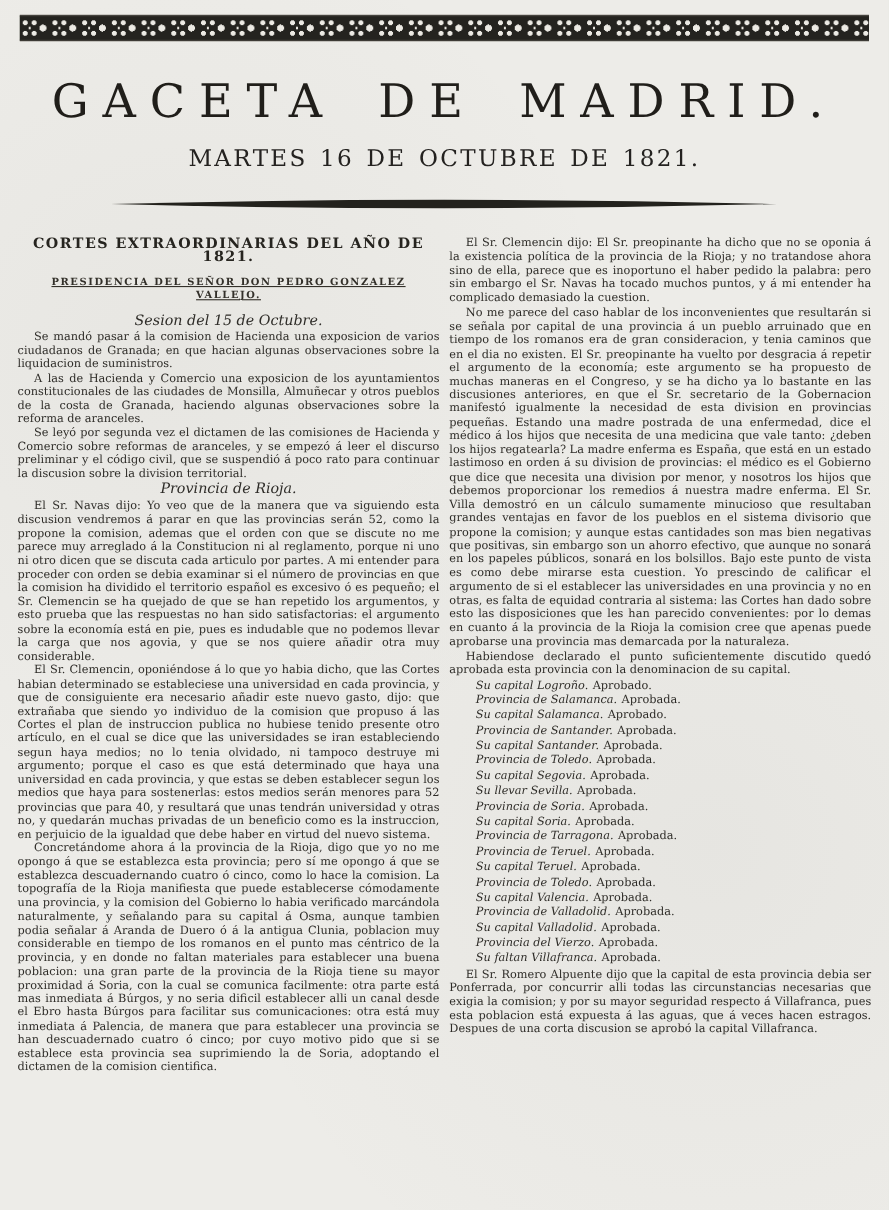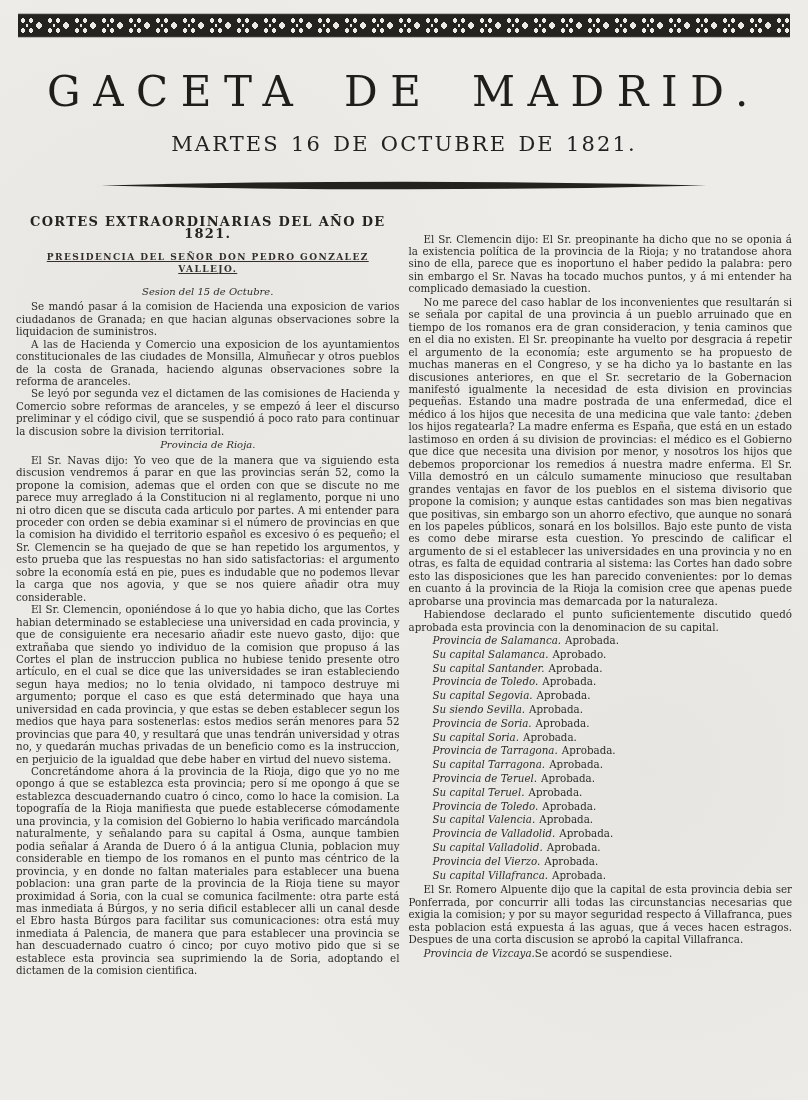--- a/index.html
+++ b/index.html
@@ -57,21 +57,21 @@
     display:block;
     width:78%;
     height:9px;
     margin:25px auto 0 auto;
   }
   .taper-rule path{fill:#23221d;}
   .columns{
     display:flex;
     gap:9px;
     margin-top:24px;
-    align-items:center;
+    align-items:flex-start;
   }
   .col{
     flex:1 1 0;
     font-size:10.3px;
     line-height:12.45px;
     text-align:justify;
   }
   .col p{
     margin:0;
     text-indent:15px;
@@ -90,21 +90,21 @@
     font-size:9px;
     font-weight:700;
     letter-spacing:0.16em;
     text-align:center;
     color:#33302a;
     text-decoration:underline;
   }
   .centered-it{
     text-align:center;
     font-style:italic;
-    font-size:10px;
+    font-size:13px;
     margin:2px 0 2px 0;
   }
   .it{font-style:italic;}
   .approvals{
     margin:1px 0 1px 24px;
     text-align:left;
   }
   .approval{
     line-height:13.8px;
     white-space:nowrap;
@@ -141,38 +141,38 @@
       <p>El Sr. Clemencin, oponiéndose á lo que yo habia dicho, que las Cortes habian determinado se estableciese una universidad en cada provincia, y que de consiguiente era necesario añadir este nuevo gasto, dijo: que extrañaba que siendo yo individuo de la comision que propuso á las Cortes el plan de instruccion publica no hubiese tenido presente otro artículo, en el cual se dice que las universidades se iran estableciendo segun haya medios; no lo tenia olvidado, ni tampoco destruye mi argumento; porque el caso es que está determinado que haya una universidad en cada provincia, y que estas se deben establecer segun los medios que haya para sostenerlas: estos medios serán menores para 52 provincias que para 40, y resultará que unas tendrán universidad y otras no, y quedarán muchas privadas de un beneficio como es la instruccion, en perjuicio de la igualdad que debe haber en virtud del nuevo sistema.</p>
       <p>Concretándome ahora á la provincia de la Rioja, digo que yo no me opongo á que se establezca esta provincia; pero sí me opongo á que se establezca descuadernando cuatro ó cinco, como lo hace la comision. La topografía de la Rioja manifiesta que puede establecerse cómodamente una provincia, y la comision del Gobierno lo habia verificado marcándola naturalmente, y señalando para su capital á Osma, aunque tambien podia señalar á Aranda de Duero ó á la antigua Clunia, poblacion muy considerable en tiempo de los romanos en el punto mas céntrico de la provincia, y en donde no faltan materiales para establecer una buena poblacion: una gran parte de la provincia de la Rioja tiene su mayor proximidad á Soria, con la cual se comunica facilmente: otra parte está mas inmediata á Búrgos, y no seria dificil establecer alli un canal desde el Ebro hasta Búrgos para facilitar sus comunicaciones: otra está muy inmediata á Palencia, de manera que para establecer una provincia se han descuadernado cuatro ó cinco; por cuyo motivo pido que si se establece esta provincia sea suprimiendo la de Soria, adoptando el dictamen de la comision cientifica.</p>
     </section>
 
     <section class="col closing">
       <p>El Sr. Clemencin dijo: El Sr. preopinante ha dicho que no se oponia á la existencia política de la provincia de la Rioja; y no tratandose ahora sino de ella, parece que es inoportuno el haber pedido la palabra: pero sin embargo el Sr. Navas ha tocado muchos puntos, y á mi entender ha complicado demasiado la cuestion.</p>
       <p>No me parece del caso hablar de los inconvenientes que resultarán si se señala por capital de una provincia á un pueblo arruinado que en tiempo de los romanos era de gran consideracion, y tenia caminos que en el dia no existen. El Sr. preopinante ha vuelto por desgracia á repetir el argumento de la economía; este argumento se ha propuesto de muchas maneras en el Congreso, y se ha dicho ya lo bastante en las discusiones anteriores, en que el Sr. secretario de la Gobernacion manifestó igualmente la necesidad de esta division en provincias pequeñas. Estando una madre postrada de una enfermedad, dice el médico á los hijos que necesita de una medicina que vale tanto: ¿deben los hijos regatearla? La madre enferma es España, que está en un estado lastimoso en orden á su division de provincias: el médico es el Gobierno que dice que necesita una division por menor, y nosotros los hijos que debemos proporcionar los remedios á nuestra madre enferma. El Sr. Villa demostró en un cálculo sumamente minucioso que resultaban grandes ventajas en favor de los pueblos en el sistema divisorio que propone la comision; y aunque estas cantidades son mas bien negativas que positivas, sin embargo son un ahorro efectivo, que aunque no sonará en los papeles públicos, sonará en los bolsillos. Bajo este punto de vista es como debe mirarse esta cuestion. Yo prescindo de calificar el argumento de si el establecer las universidades en una provincia y no en otras, es falta de equidad contraria al sistema: las Cortes han dado sobre esto las disposiciones que les han parecido convenientes: por lo demas en cuanto á la provincia de la Rioja la comision cree que apenas puede aprobarse una provincia mas demarcada por la naturaleza.</p>
       <p>Habiendose declarado el punto suficientemente discutido quedó aprobada esta provincia con la denominacion de su capital.</p>
 
       <div class="approvals">
+        <div class="approval"><span class="it">Su capital Logroño.</span><span class="status">Aprobado.</span></div>
         <div class="approval"><span class="it">Provincia de Salamanca.</span><span class="status">Aprobada.</span></div>
         <div class="approval"><span class="it">Su capital Salamanca.</span><span class="status">Aprobado.</span></div>
+        <div class="approval"><span class="it">Provincia de Santander.</span><span class="status">Aprobada.</span></div>
         <div class="approval"><span class="it">Su capital Santander.</span><span class="status">Aprobada.</span></div>
         <div class="approval"><span class="it">Provincia de Toledo.</span><span class="status">Aprobada.</span></div>
         <div class="approval"><span class="it">Su capital Segovia.</span><span class="status">Aprobada.</span></div>
-        <div class="approval"><span class="it">Su siendo Sevilla.</span><span class="status">Aprobada.</span></div>
+        <div class="approval"><span class="it">Su llevar Sevilla.</span><span class="status">Aprobada.</span></div>
         <div class="approval"><span class="it">Provincia de Soria.</span><span class="status">Aprobada.</span></div>
         <div class="approval"><span class="it">Su capital Soria.</span><span class="status">Aprobada.</span></div>
         <div class="approval"><span class="it">Provincia de Tarragona.</span><span class="status">Aprobada.</span></div>
-        <div class="approval"><span class="it">Su capital Tarragona.</span><span class="status">Aprobada.</span></div>
         <div class="approval"><span class="it">Provincia de Teruel.</span><span class="status">Aprobada.</span></div>
         <div class="approval"><span class="it">Su capital Teruel.</span><span class="status">Aprobada.</span></div>
         <div class="approval"><span class="it">Provincia de Toledo.</span><span class="status">Aprobada.</span></div>
         <div class="approval"><span class="it">Su capital Valencia.</span><span class="status">Aprobada.</span></div>
         <div class="approval"><span class="it">Provincia de Valladolid.</span><span class="status">Aprobada.</span></div>
         <div class="approval"><span class="it">Su capital Valladolid.</span><span class="status">Aprobada.</span></div>
         <div class="approval"><span class="it">Provincia del Vierzo.</span><span class="status">Aprobada.</span></div>
-        <div class="approval"><span class="it">Su capital Villafranca.</span><span class="status">Aprobada.</span></div>
+        <div class="approval"><span class="it">Su faltan Villafranca.</span><span class="status">Aprobada.</span></div>
       </div>
 
       <p>El Sr. Romero Alpuente dijo que la capital de esta provincia debia ser Ponferrada, por concurrir alli todas las circunstancias necesarias que exigia la comision; y por su mayor seguridad respecto á Villafranca, pues esta poblacion está expuesta á las aguas, que á veces hacen estragos. Despues de una corta discusion se aprobó la capital Villafranca.</p>
-      <p><span class="it">Provincia de Vizcaya.</span><span class="status">Se acordó se suspendiese.</span></p>
     </section>
 
   </div>
 </div>
 
 </body></html>

